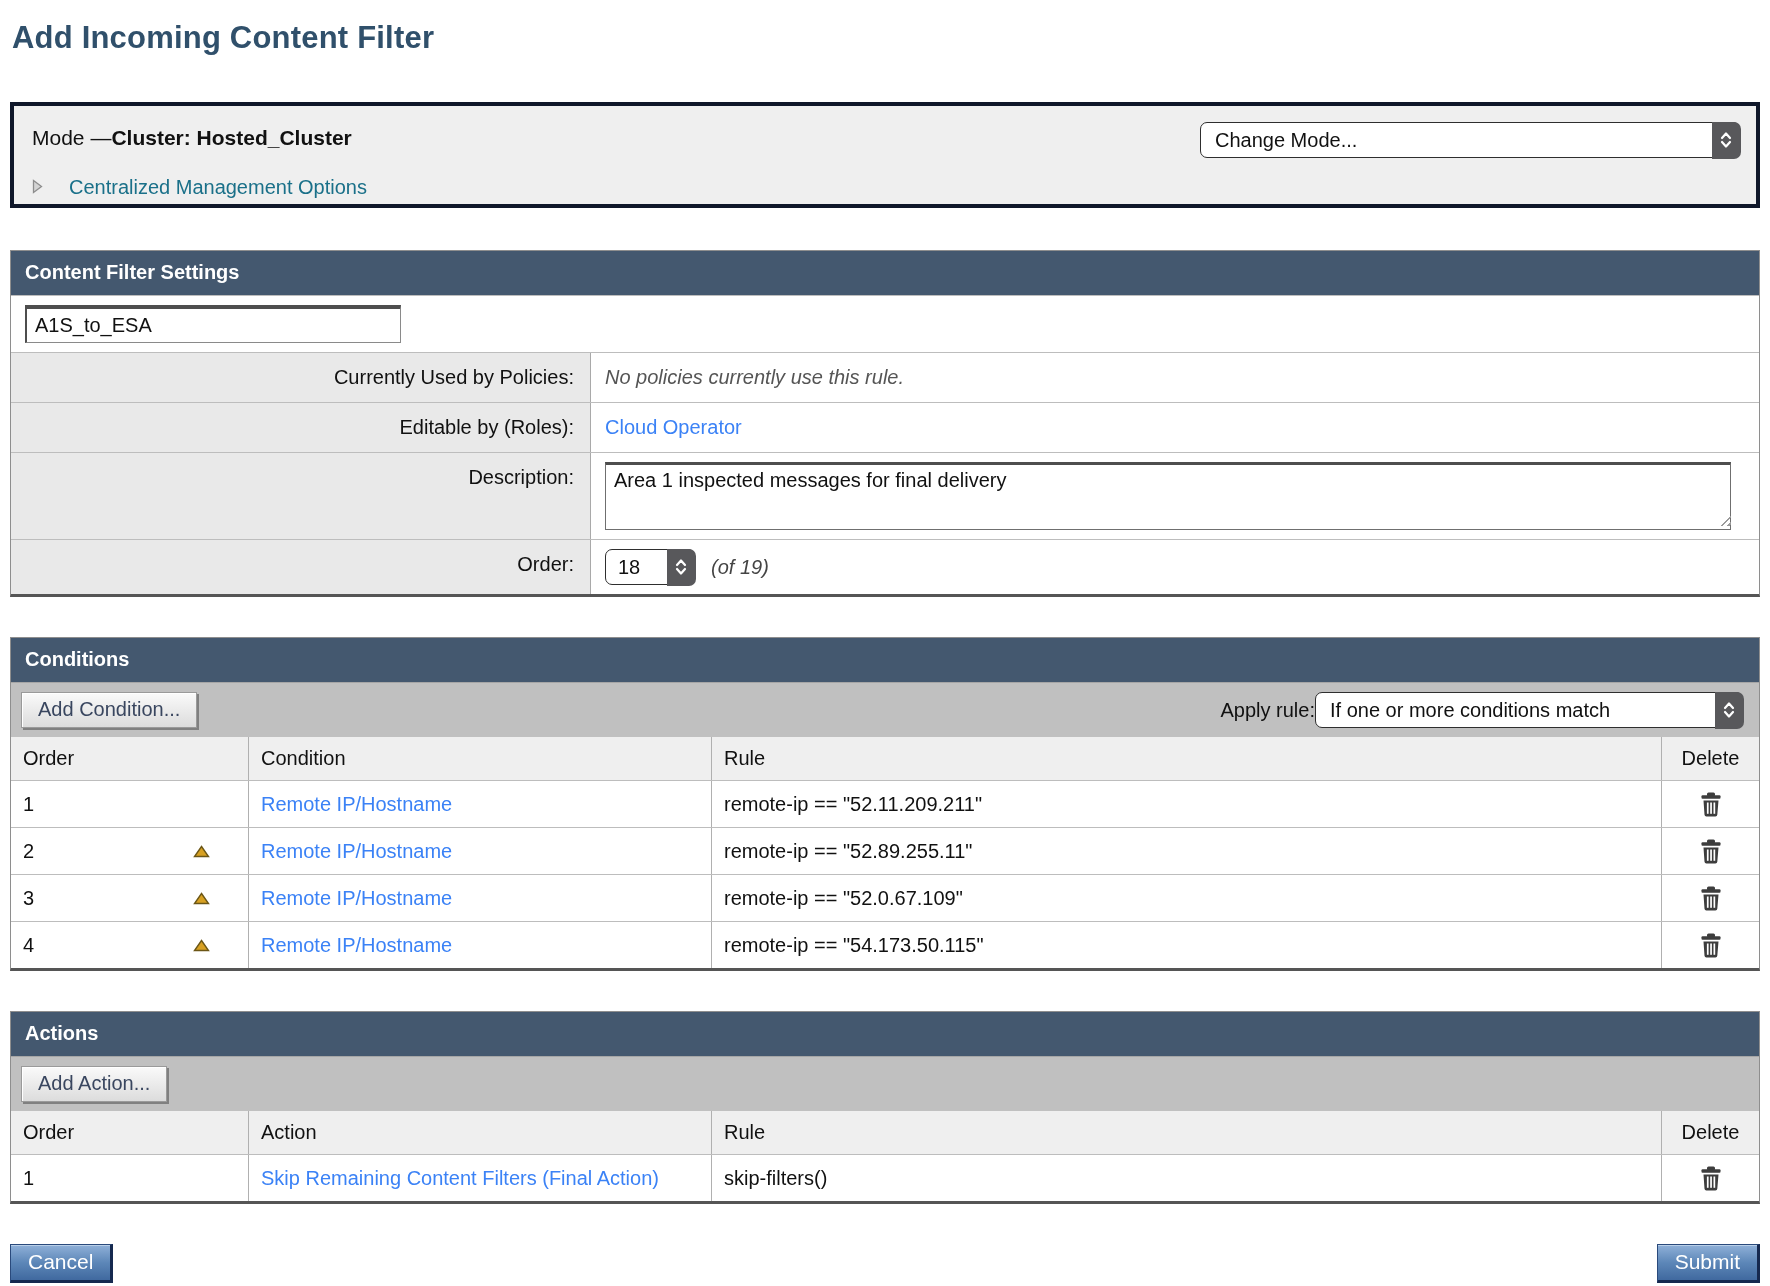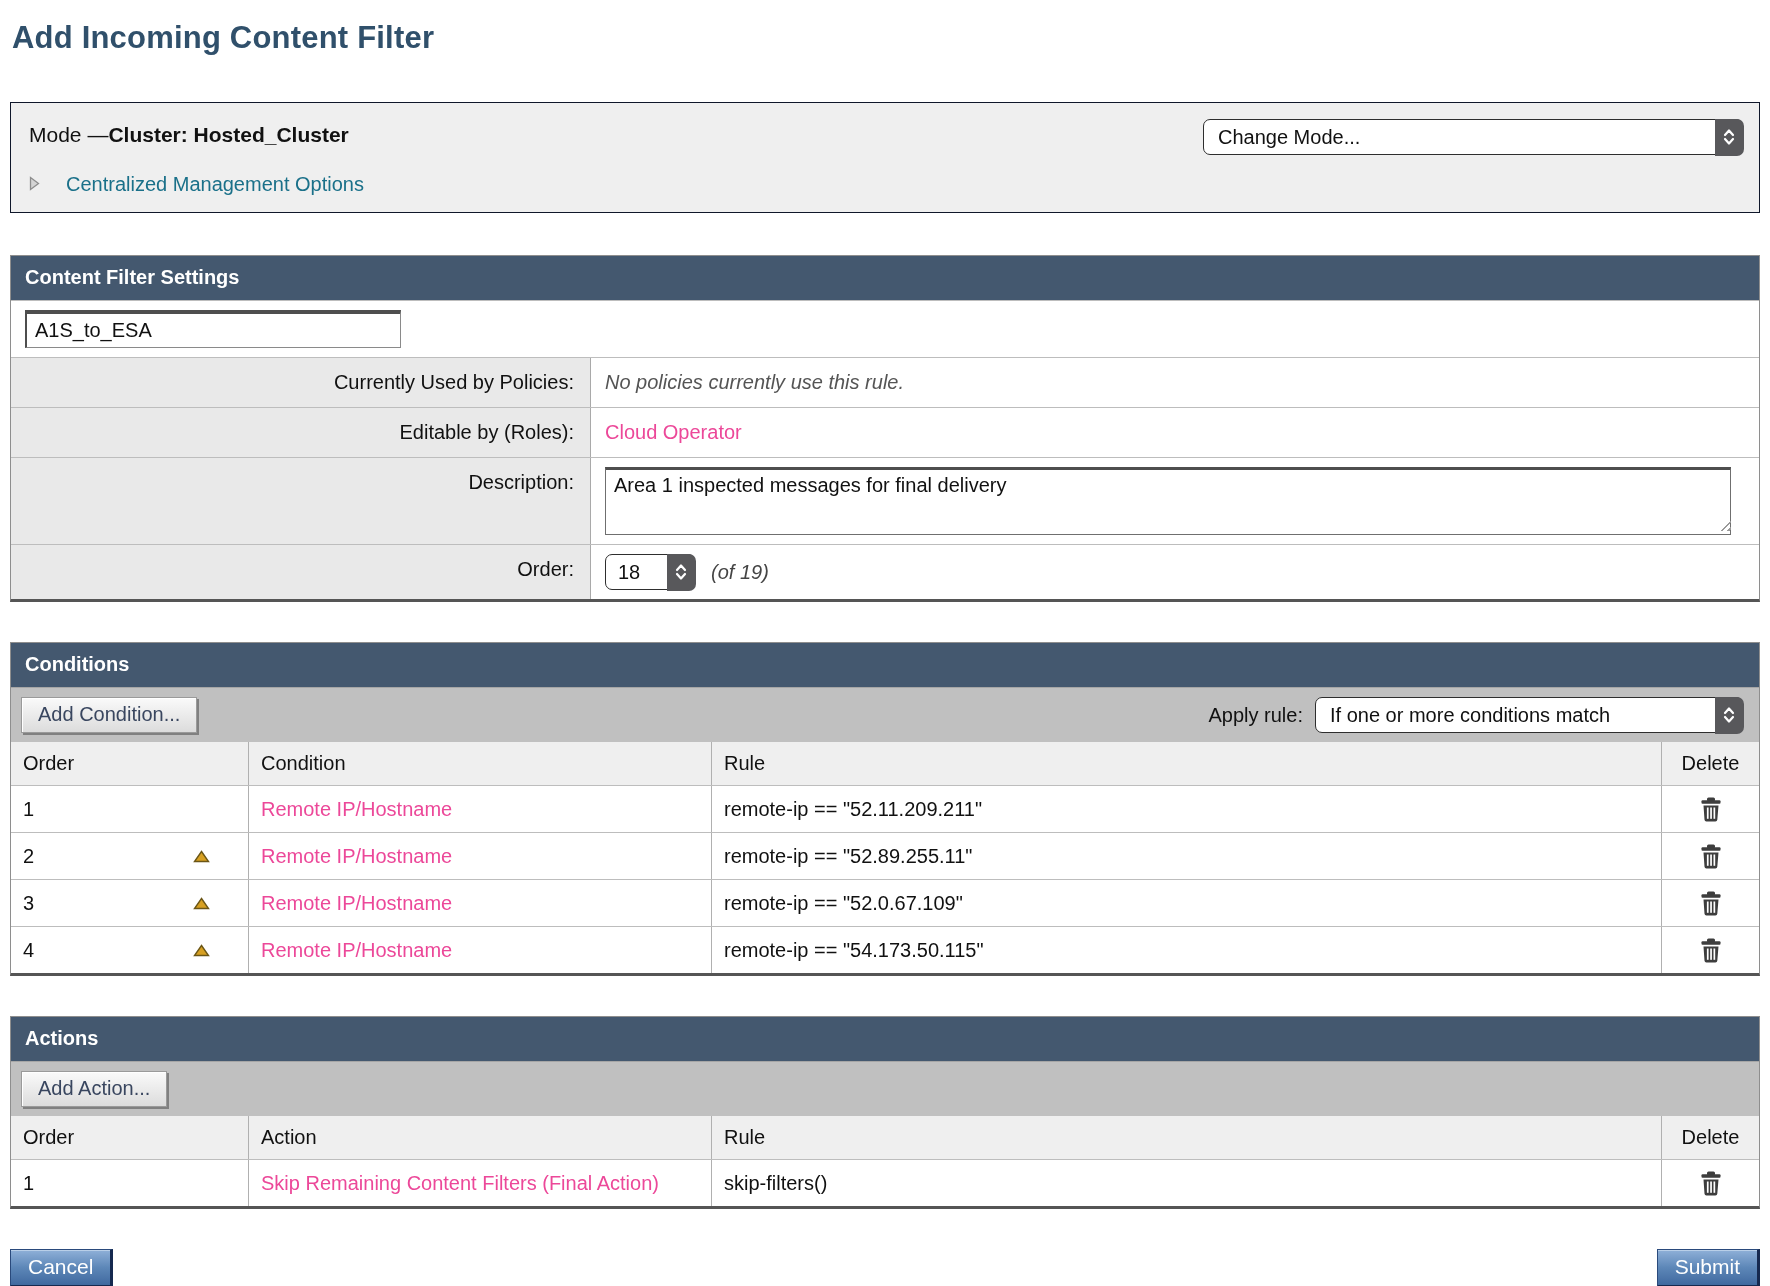--- a/index.html
+++ b/index.html
@@ -16,22 +16,22 @@
     font-size: 31px;
     font-weight: bold;
     color: #30506b;
     margin: 8px 0 46px 2px;
     letter-spacing: .2px;
   }
 
   
   .mode-box {
     background: #efefef;
-    border: 1px solid #0f172a;
-    padding: 20px 18px 16px 18px;
+    border: 4px solid #0f172a;
+    padding: 20px 18px 5px 18px;
     margin-bottom: 42px;
     position: relative;
   }
   .mode-line { font-size: 21px; color:#111; }
   .mode-line b { font-weight: bold; }
   .cmo-link {
     margin-top: 26px;
     display: flex;
     align-items: center;
     gap: 26px;
@@ -103,21 +103,21 @@
     width: 376px; height: 38px;
     font-family: inherit; font-size: 20px;
     padding: 2px 8px;
     border: 1px solid #8a8a8a;
     border-top: 4px solid #4e4e4e;
     border-left: 2px solid #4e4e4e;
     background: #fff; color:#111;
     outline: none;
   }
   .muted-italic { font-style: italic; color: #555; }
-  a.teal-link, .teal-link { color: #ec4899; text-decoration: none; cursor: pointer; }
+  a.teal-link, .teal-link { color: #3b82f6; text-decoration: none; cursor: pointer; }
 
   .desc-wrap { position: relative; width: 100%; }
   .desc-textarea {
     width: calc(100% - 14px);
     height: 68px;
     font-family: inherit; font-size: 20px;
     padding: 4px 8px;
     border: 1.5px solid #6f6f6f;
     border-top: 3px solid #4e4e4e;
     resize: none; outline: none; color:#111;
@@ -145,21 +145,21 @@
   .btn-classic {
     font-family: inherit;
     font-size: 20px;
     color: #39465f;
     background: linear-gradient(#fafafa, #dcdcdc);
     border: 1px solid #9a9a9a;
     box-shadow: inset 1px 1px 0 #ffffff, 2px 2px 0 #808080;
     padding: 5px 16px 6px 16px;
     cursor: pointer;
   }
-  .apply-wrap { display: flex; align-items: center; gap: 12px; font-size: 20px; color:#111; padding-right: 6px; }
+  .apply-wrap { display: flex; align-items: center; gap: 0; font-size: 20px; color:#111; padding-right: 6px; }
 
   
   .tbl-header, .tbl-row { display: flex; }
   .tbl-header { background: #efefef; font-size: 20px; }
   .tbl-header > div { padding: 10px 12px; }
   .tbl-row { background: #fff; border-top: 1px solid #bdbdbd; font-size: 20px; }
   .tbl-row > div { padding: 10px 12px; display:flex; align-items:center; }
   .c-order { width: 238px; flex: 0 0 auto; border-right: 1px solid #b0b0b0; }
   .c-cond  { width: 463px; flex: 0 0 auto; border-right: 1px solid #b0b0b0; }
   .c-rule  { flex: 1; border-right: 1px solid #b0b0b0; }

